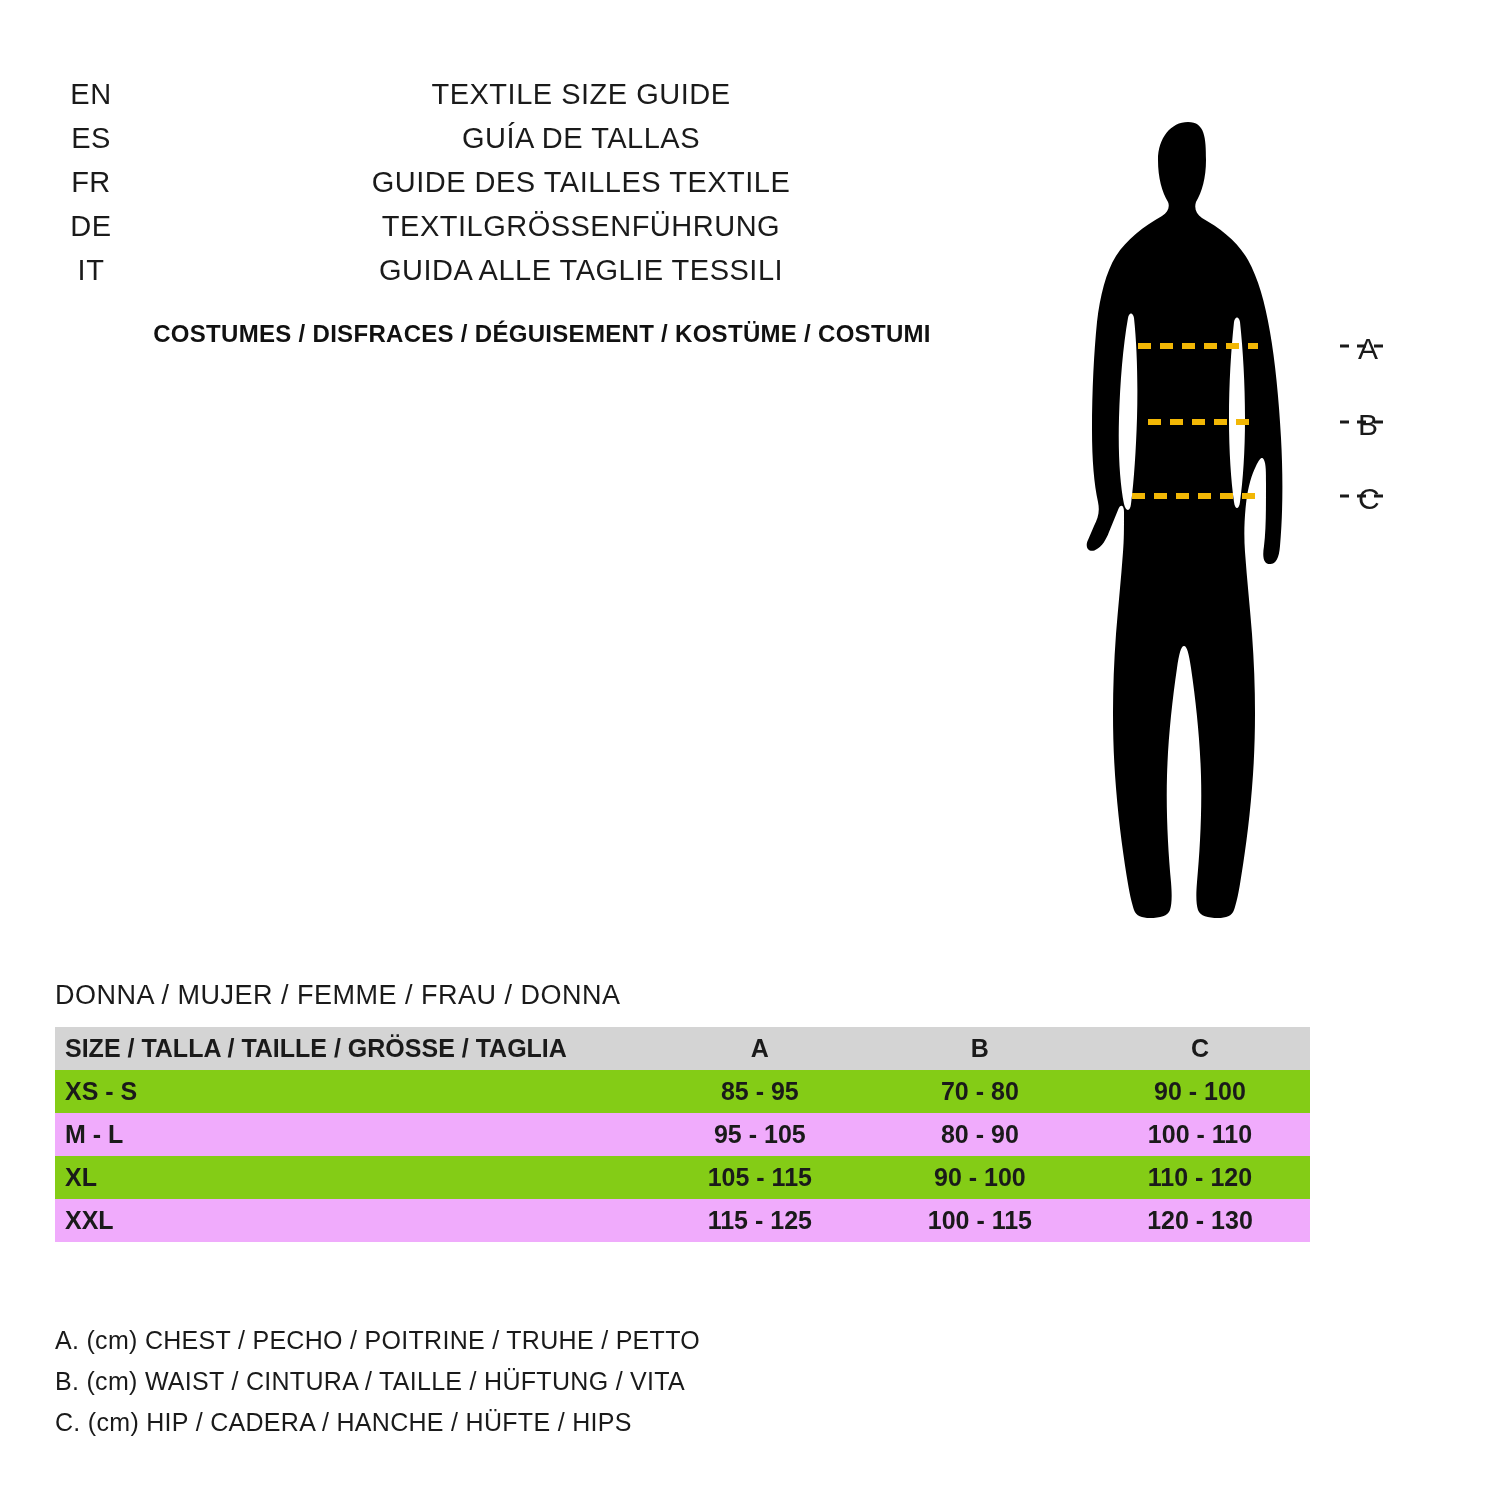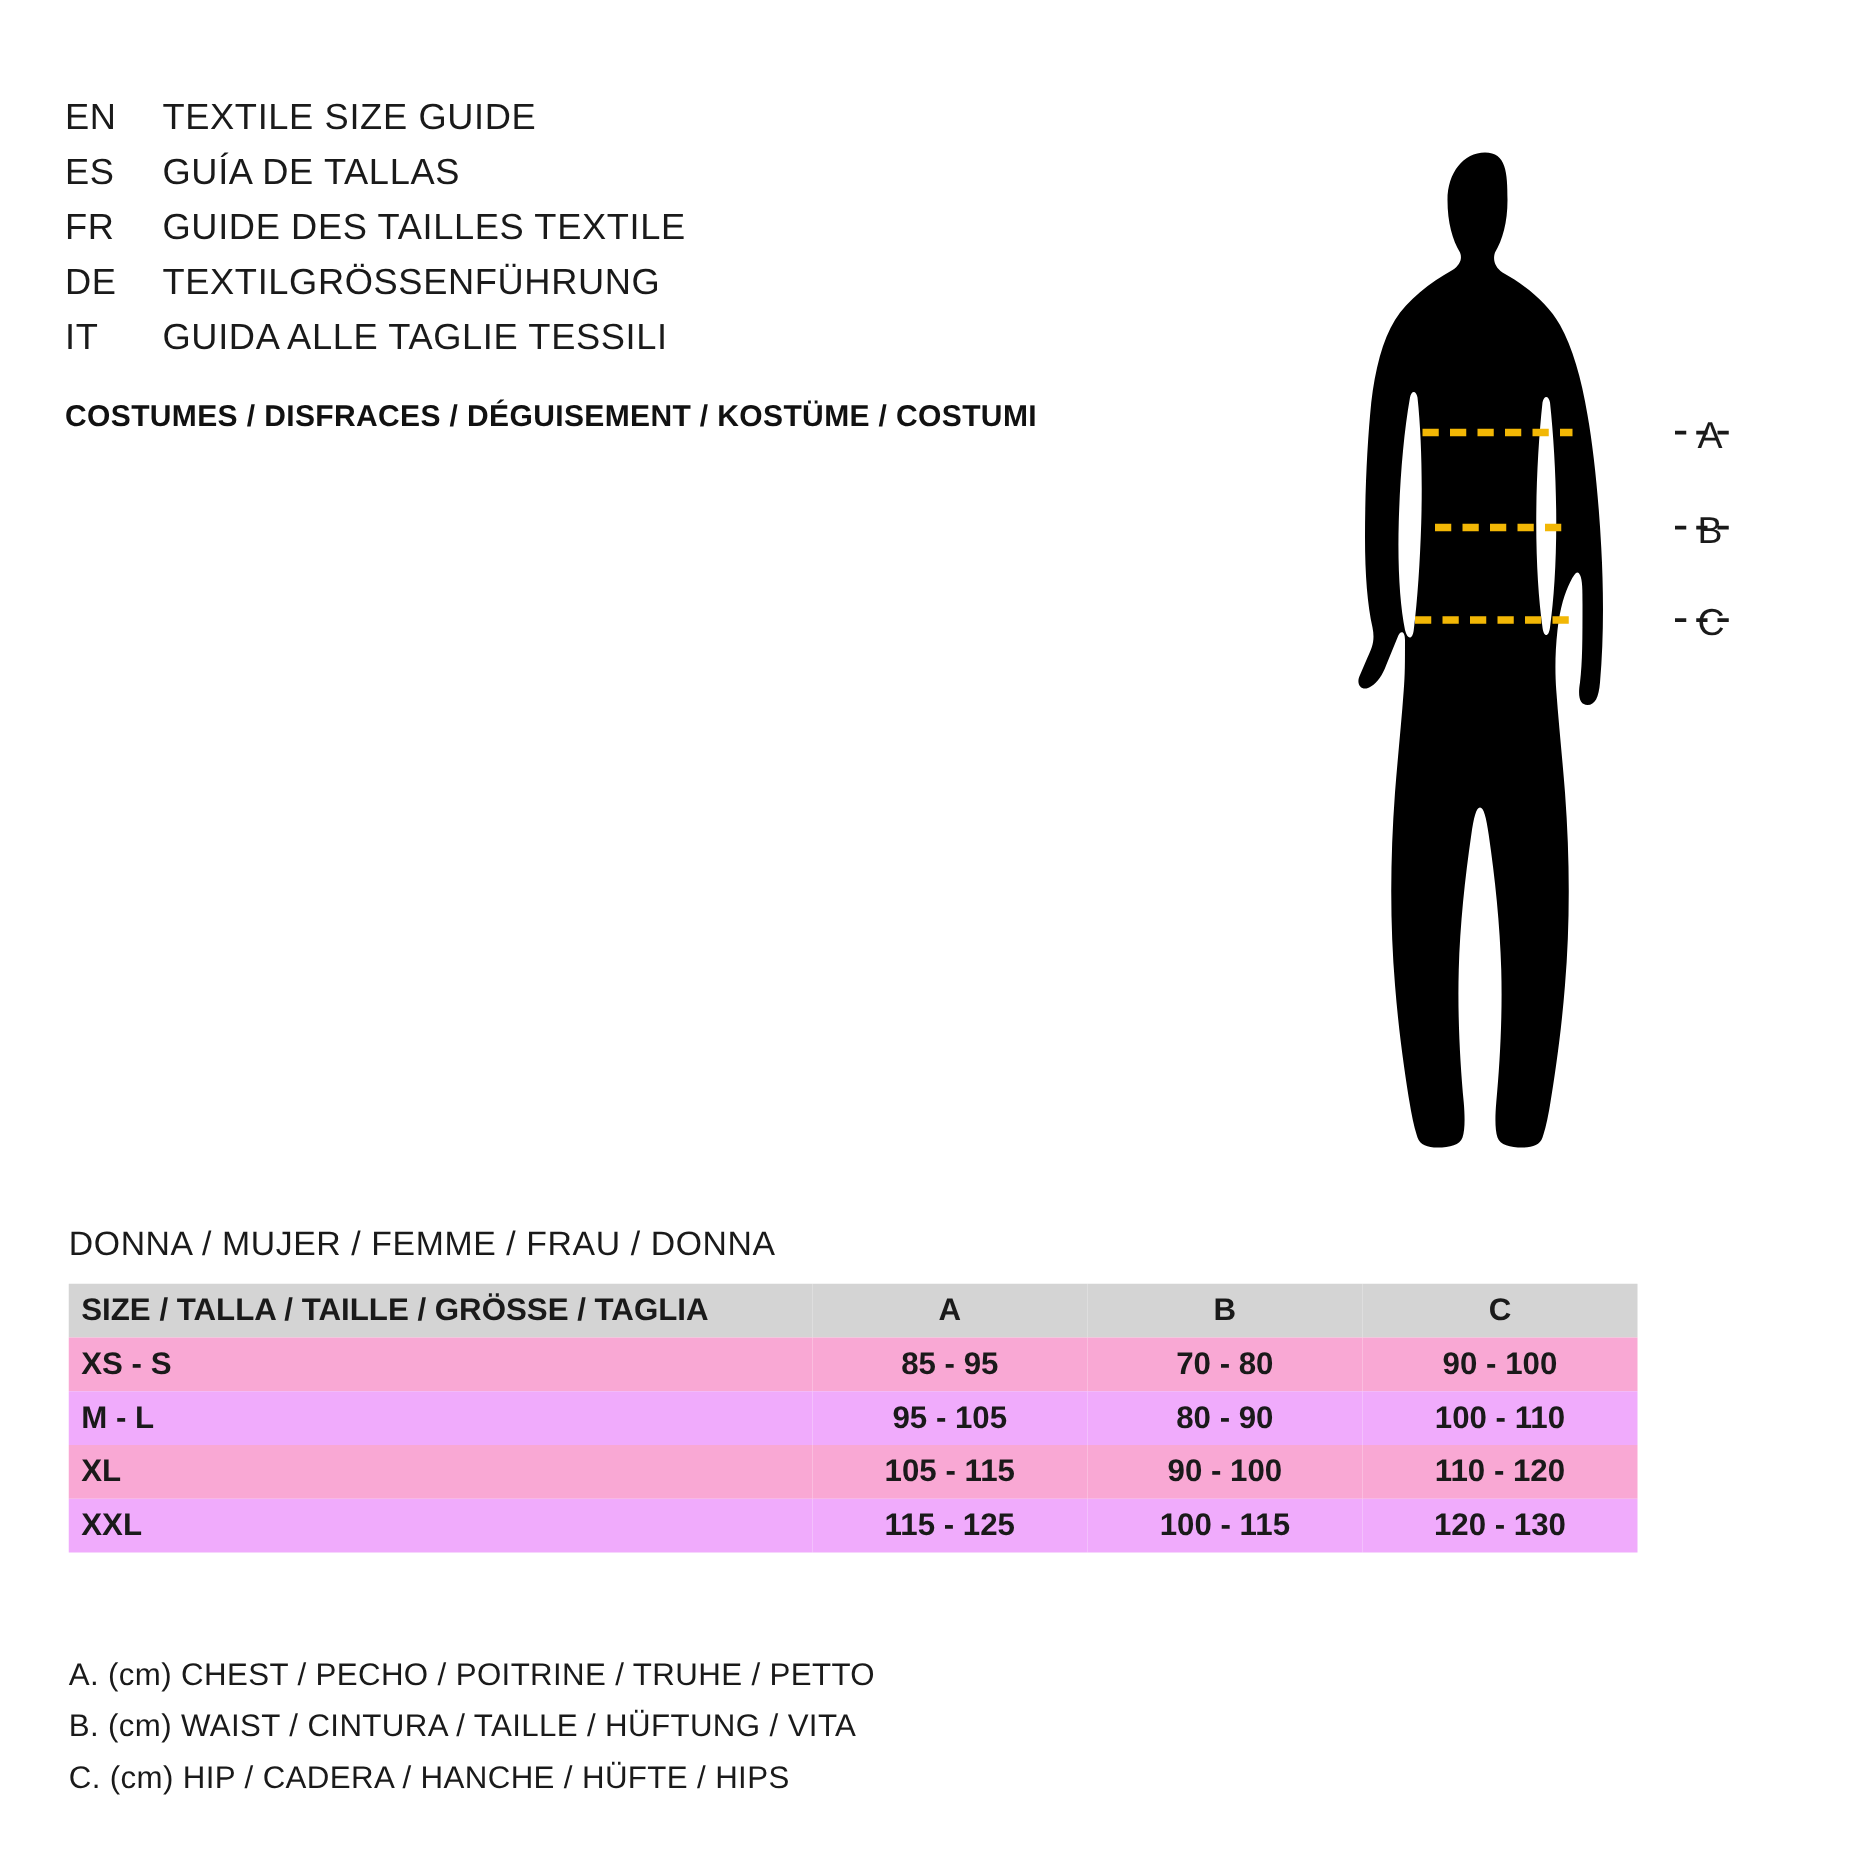--- a/index.html
+++ b/index.html
@@ -15,20 +15,21 @@
     position: relative;
     overflow: hidden;
   }
 
   
   #header-block {
     position: absolute;
     left: 52px;
     top: 72px;
     width: 980px;
+    text-align: center;
   }
   .lang-row {
     display: flex;
     align-items: baseline;
     font-size: 29px;
     line-height: 44px;
     letter-spacing: 0.5px;
     color: #1a1a1a;
   }
   .lang-code {
@@ -98,21 +99,21 @@
   table.size-table td.col-label {
     text-align: left;
     padding-left: 10px;
     width: 590px;
   }
   table.size-table th {
     background: #d4d4d4;
     font-size: 25px;
   }
   table.size-table tr.odd td {
-    background: #f9a8d4;
+    background: #84cc16;
   }
   table.size-table tr.even td {
     background: #f0abfc;
     margin-top: 12px;
   }
   .col-a { width: 222px; }
   .col-b { width: 222px; }
   .col-c { width: 222px; }
 
   

